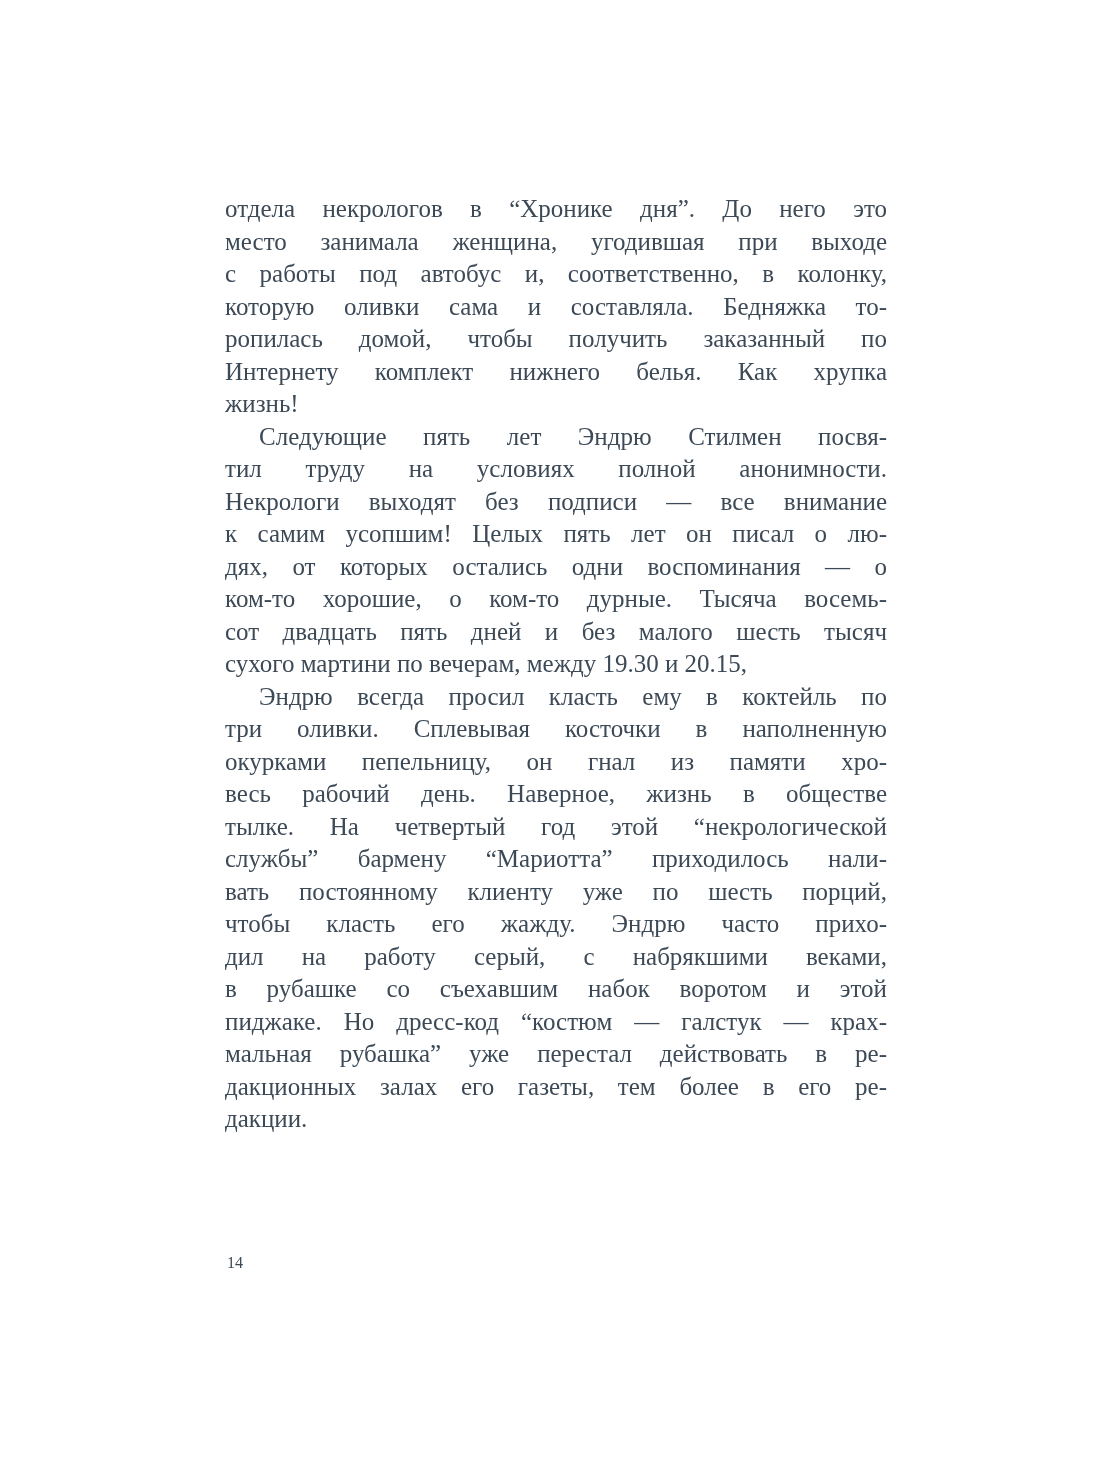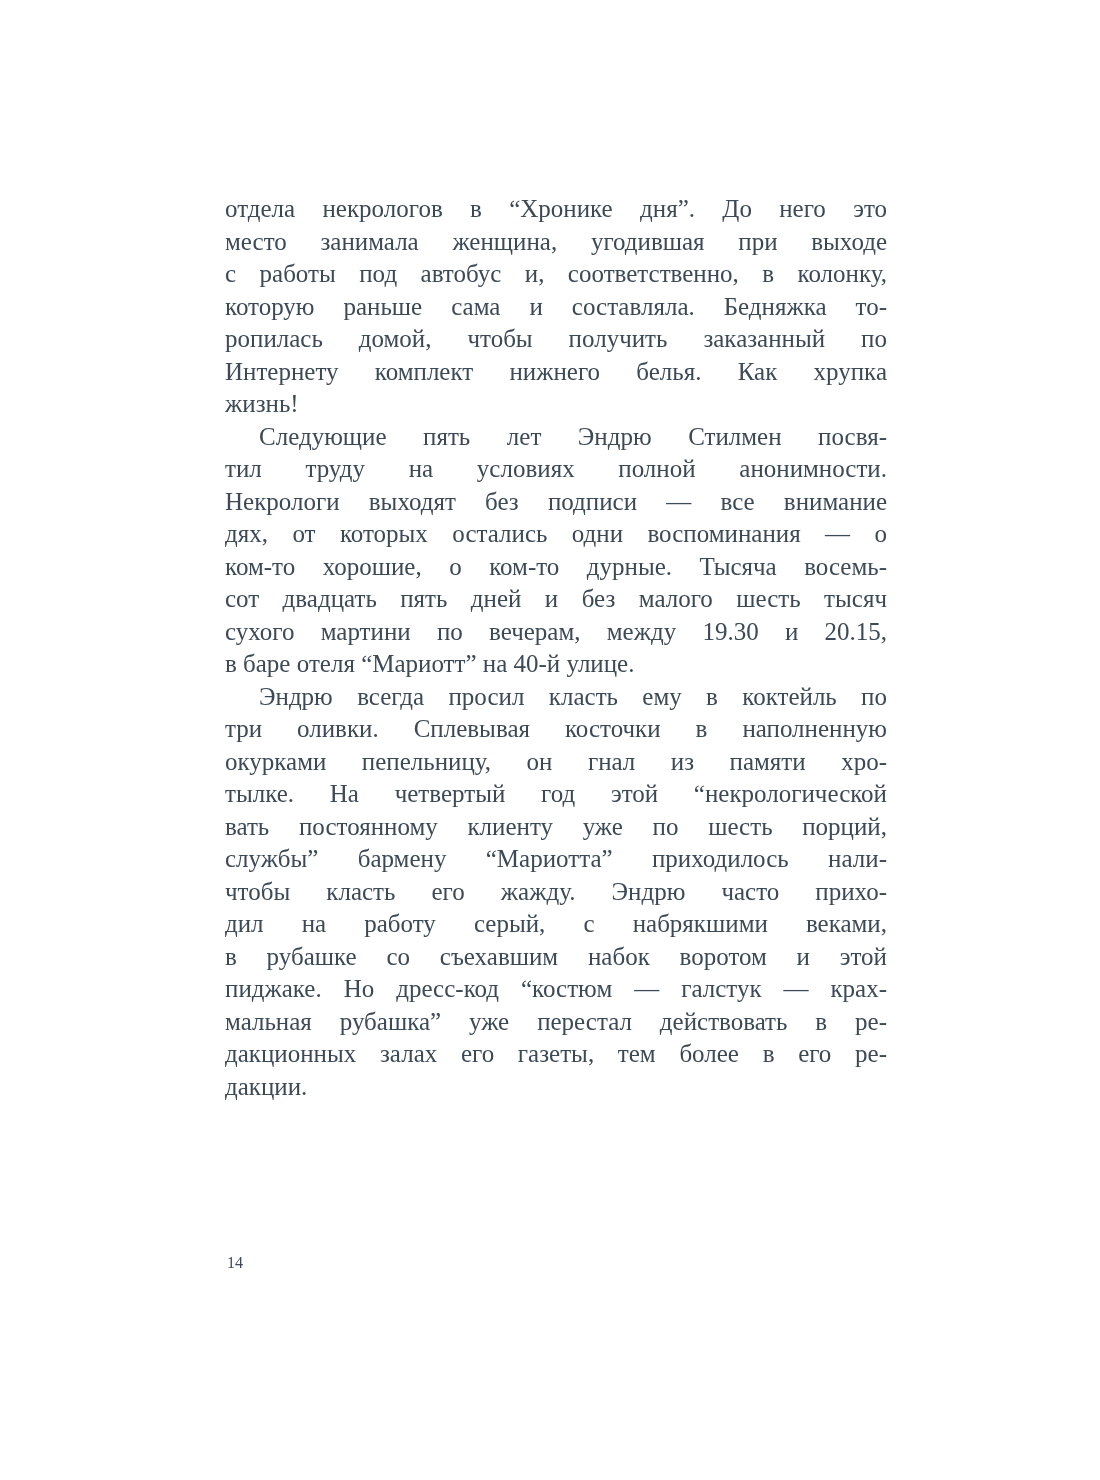--- a/index.html
+++ b/index.html
@@ -49,42 +49,43 @@
 </style>
 </head>
 <body>
 
 <div class="page" style="color: rgb(60, 73, 86); background: rgb(255, 255, 255);">
   <div class="text-block">
       <div class="paragraph">
         <div class="line">отдела некрологов в “Хронике дня”. До него это</div>
         <div class="line">место занимала женщина, угодившая при выходе</div>
         <div class="line">с работы под автобус и, соответственно, в колонку,</div>
-        <div class="line">которую раньше сама и составляла. Бедняжка то-</div>
+        <div class="line">которую оливки сама и составляла. Бедняжка то-</div>
         <div class="line">ропилась домой, чтобы получить заказанный по</div>
         <div class="line">Интернету комплект нижнего белья. Как хрупка</div>
         <div class="line">жизнь!</div>
       </div>
       <div class="paragraph indent">
         <div class="line">Следующие пять лет Эндрю Стилмен посвя-</div>
         <div class="line">тил труду на условиях полной анонимности.</div>
         <div class="line">Некрологи выходят без подписи — все внимание</div>
+        <div class="line">к самим усопшим! Целых пять лет он писал о лю-</div>
         <div class="line">дях, от которых остались одни воспоминания — о</div>
         <div class="line">ком-то хорошие, о ком-то дурные. Тысяча восемь-</div>
         <div class="line">сот двадцать пять дней и без малого шесть тысяч</div>
         <div class="line">сухого мартини по вечерам, между 19.30 и 20.15,</div>
-        <div class="line">в баре отеля “Мариотт” на 40-й улице.</div>
       </div>
       <div class="paragraph indent">
         <div class="line">Эндрю всегда просил класть ему в коктейль по</div>
         <div class="line">три оливки. Сплевывая косточки в наполненную</div>
         <div class="line">окурками пепельницу, он гнал из памяти хро-</div>
+        <div class="line">весь рабочий день. Наверное, жизнь в обществе</div>
         <div class="line">тылке. На четвертый год этой “некрологической</div>
+        <div class="line">службы” бармену “Мариотта” приходилось нали-</div>
         <div class="line">вать постоянному клиенту уже по шесть порций,</div>
-        <div class="line">службы” бармену “Мариотта” приходилось нали-</div>
         <div class="line">чтобы класть его жажду. Эндрю часто прихо-</div>
         <div class="line">дил на работу серый, с набрякшими веками,</div>
         <div class="line">в рубашке со съехавшим набок воротом и этой</div>
         <div class="line">пиджаке. Но дресс-код “костюм — галстук — крах-</div>
         <div class="line">мальная рубашка” уже перестал действовать в ре-</div>
         <div class="line">дакционных залах его газеты, тем более в его ре-</div>
         <div class="line">дакции.</div>
       </div>
     </div>
   <div class="page-number">14</div>

